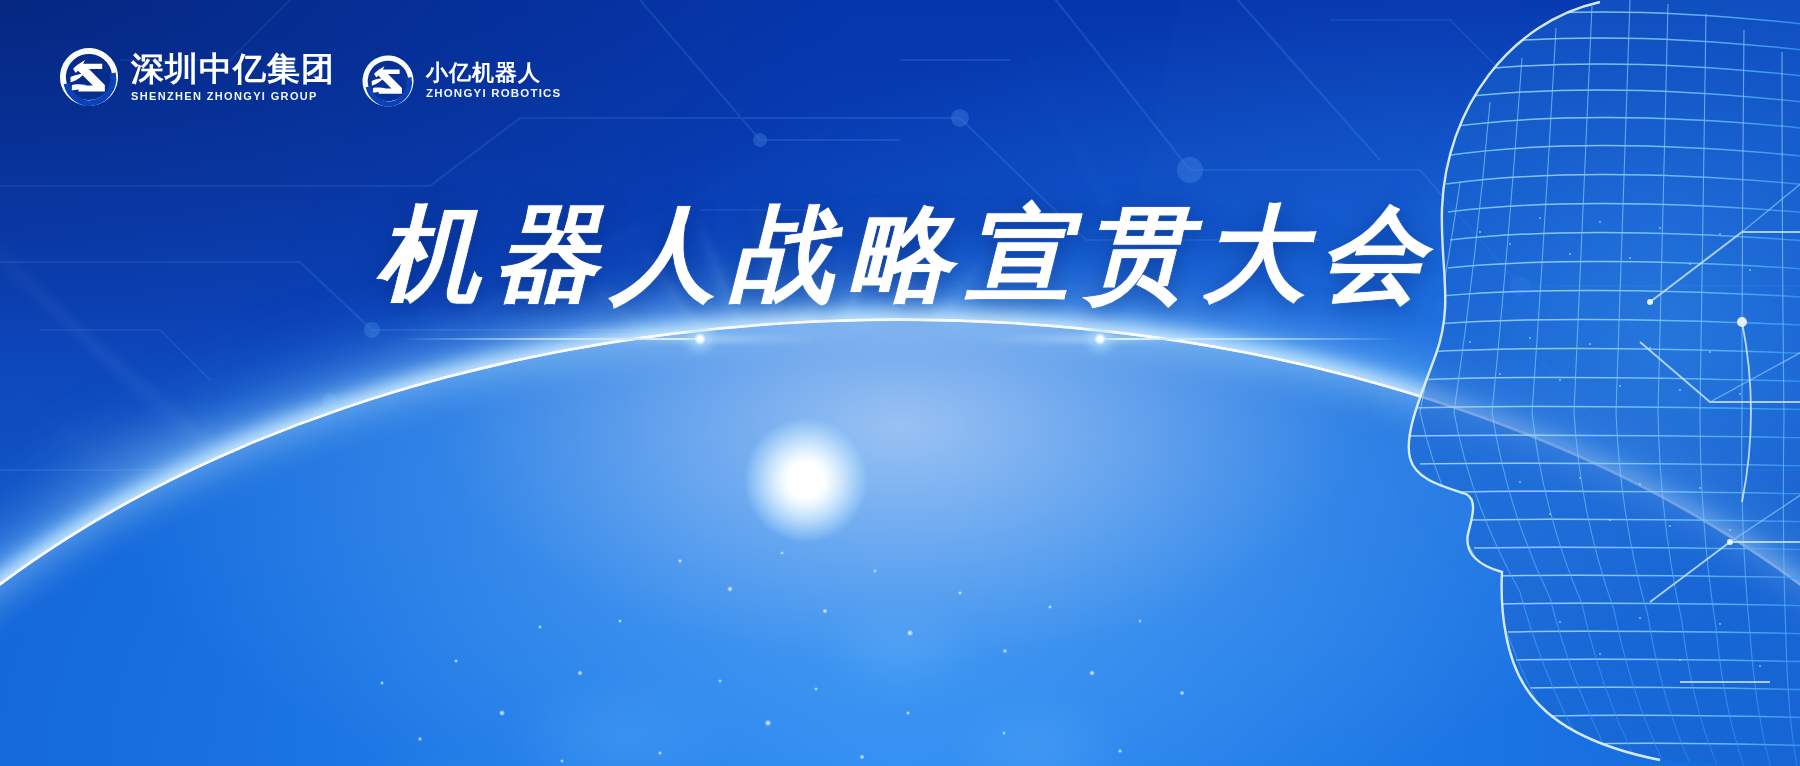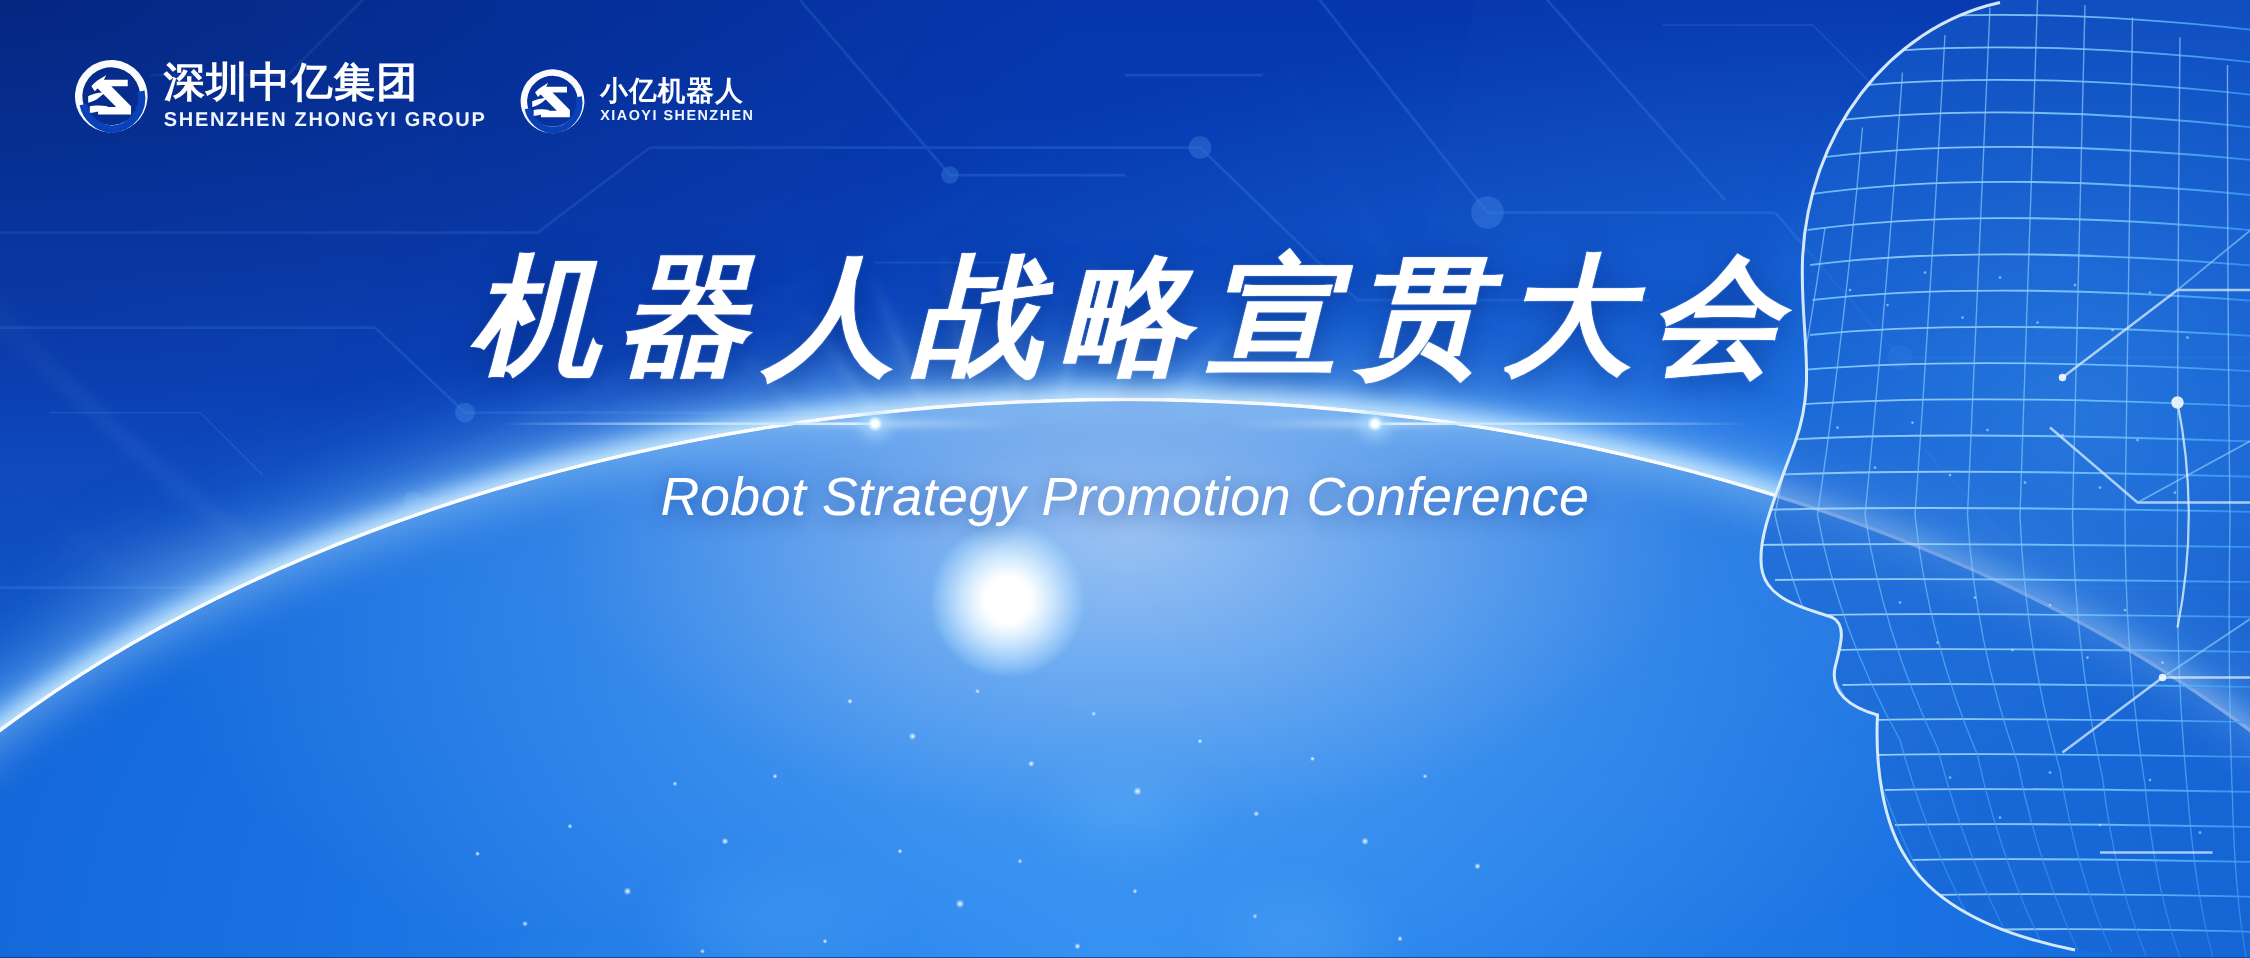--- a/index.html
+++ b/index.html
@@ -238,21 +238,21 @@
     color: #ffffff;
     font-size: 33px;
     font-weight: 700;
     letter-spacing: 1px;
     line-height: 1.08;
     white-space: nowrap;
   }
   .logo-cn.small { font-size: 22px; }
   .logo-en {
     color: #eef5ff;
-    font-size: 16px;
+    font-size: 11px;
     font-weight: 700;
     letter-spacing: 1.35px;
     line-height: 1.2;
     margin-top: 3px;
     white-space: nowrap;
   }
   .logo-en.small { font-size: 11.5px; letter-spacing: 1.2px; }
 
   
   .headline-block {
@@ -597,36 +597,35 @@
                      M50 15 A35 35 0 1 1 50 85 A35 35 0 1 1 50 15 Z" fill="#ffffff" opacity="0.98" transform="rotate(-18 50 50)"></path>
             <path d="M86 44 A38 38 0 0 1 50 90 A38 38 0 0 1 16 60" fill="none" stroke="#0a41b8" stroke-width="9"></path>
             <path d="M36 30 L70 30 L70 38 L50 38 L74 62 L74 72 L34 72 L34 63 L56 63 L33 40 Z" fill="#ffffff"></path>
             <path d="M26 38 C 32 30, 40 28, 44 24 C 40 34, 36 38, 30 44 Z" fill="#ffffff"></path>
             <path d="M22 50 C 30 46, 38 46, 44 44 C 36 52, 30 56, 22 58 Z" fill="#ffffff"></path>
             <path d="M24 62 C 32 60, 40 62, 46 62 C 38 68, 30 70, 24 70 Z" fill="#ffffff"></path>
           </svg>
         </span>
         <span class="logo-words">
           <span class="logo-cn small">小亿机器人</span>
-          <span class="logo-en small">XIAOYI SHENZHEN</span>
+          <span class="logo-en small">ZHONGYI ROBOTICS</span>
         </span>
       </div>
 
     </div>
 
     <div class="headline-block">
       <h1 class="title-cn">机器人战略宣贯大会</h1>
 
       <div class="divider">
         <span class="flare left"></span>
         <span class="flare right"></span>
         <span class="line left"></span>
         <span class="line right"></span>
         <span class="dot left"></span>
         <span class="dot right"></span>
       </div>
 
-      <p class="title-en">Robot Strategy Promotion Conference</p>
     </div>
 
   </div>
 
 </div>
 
 </body></html>

